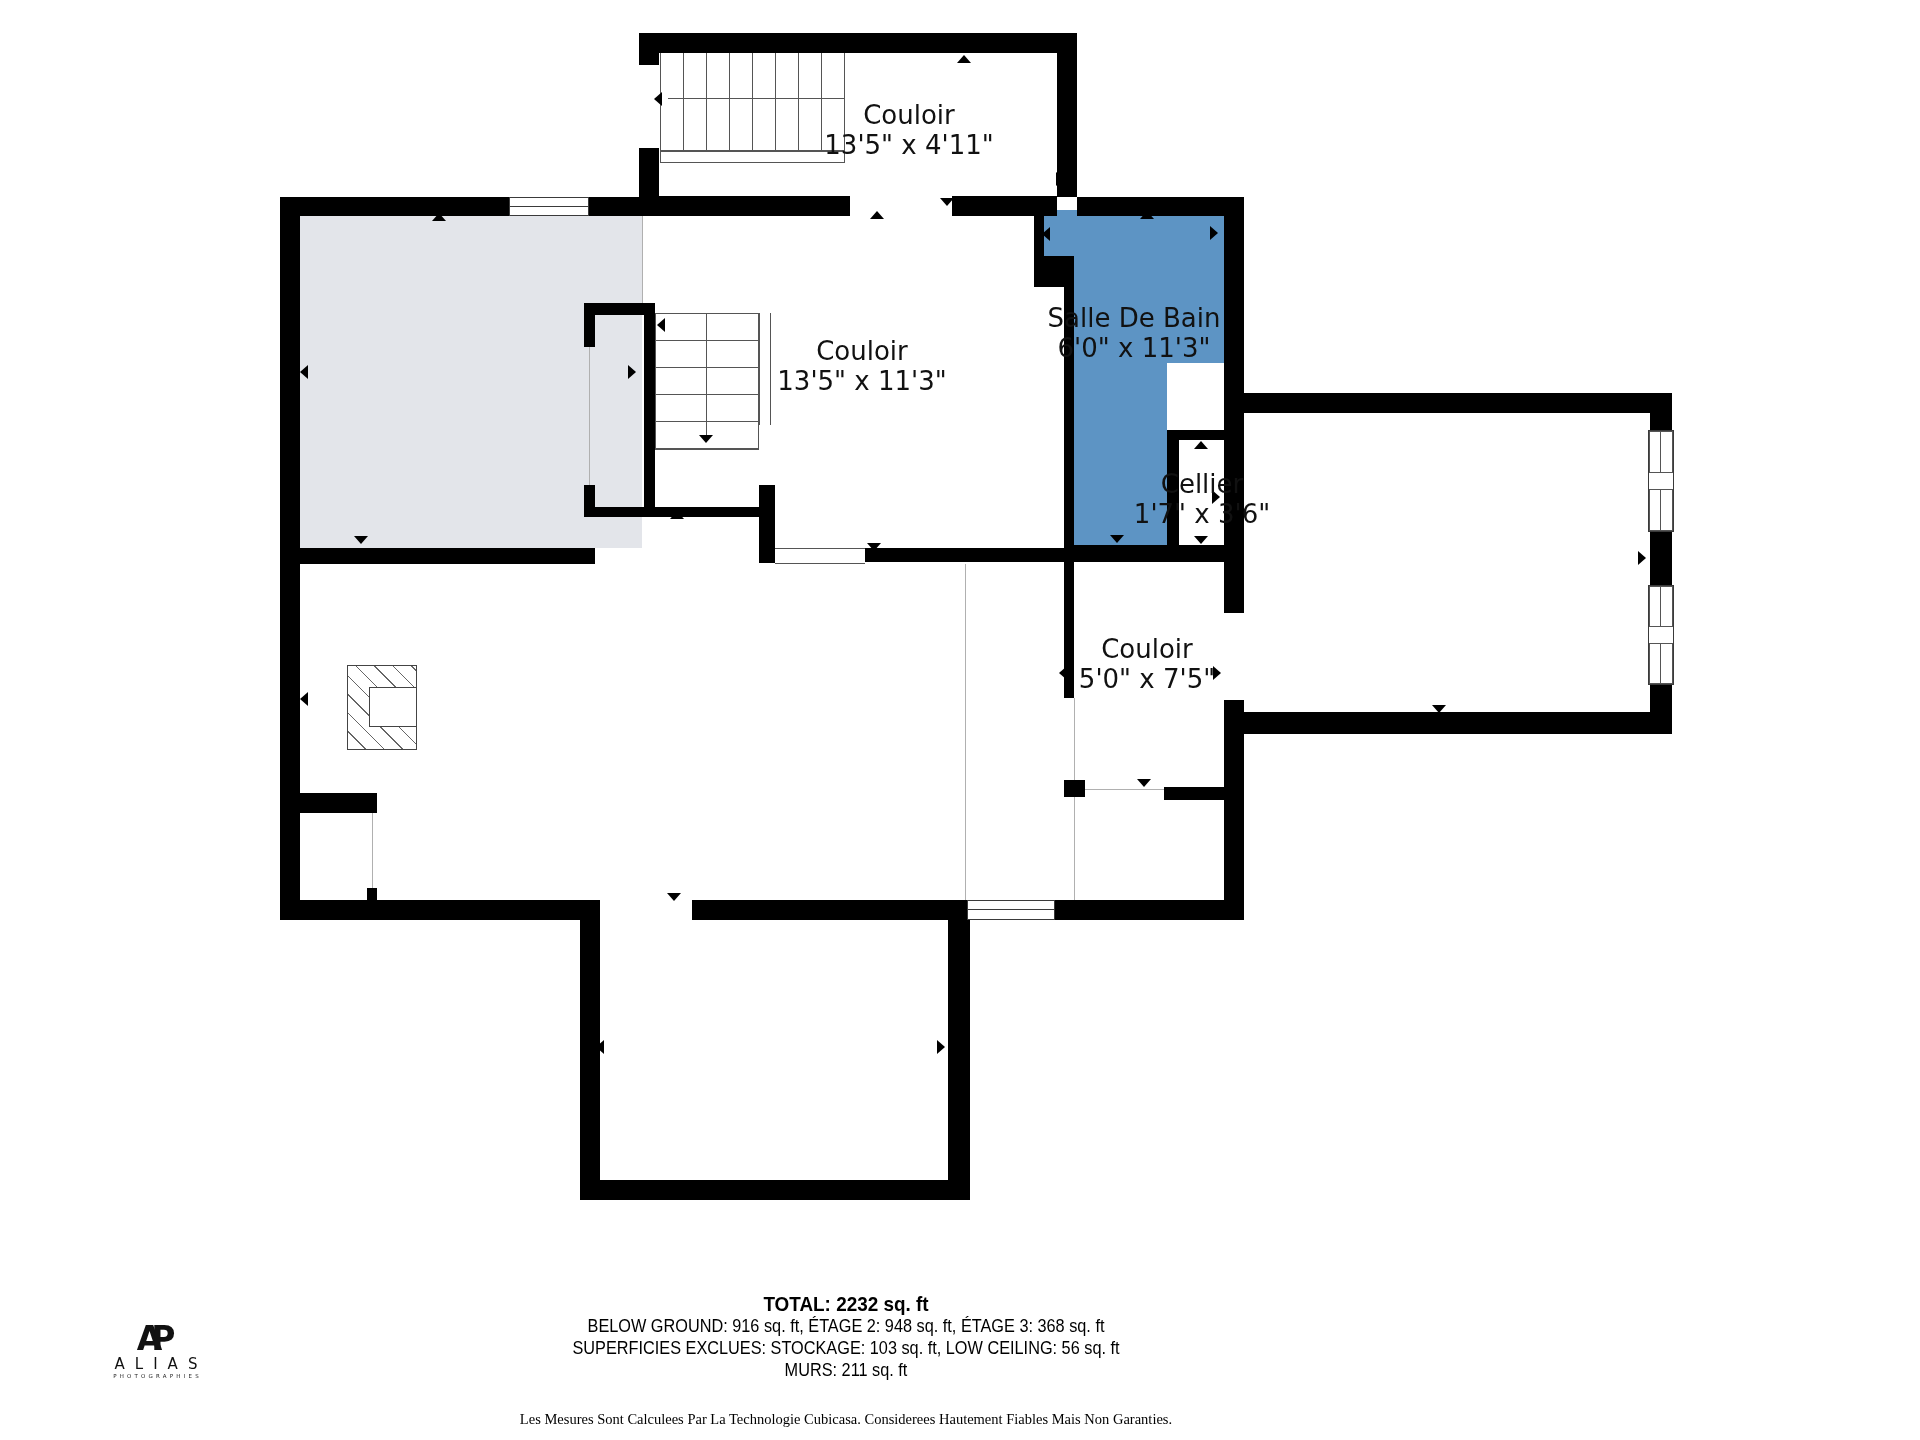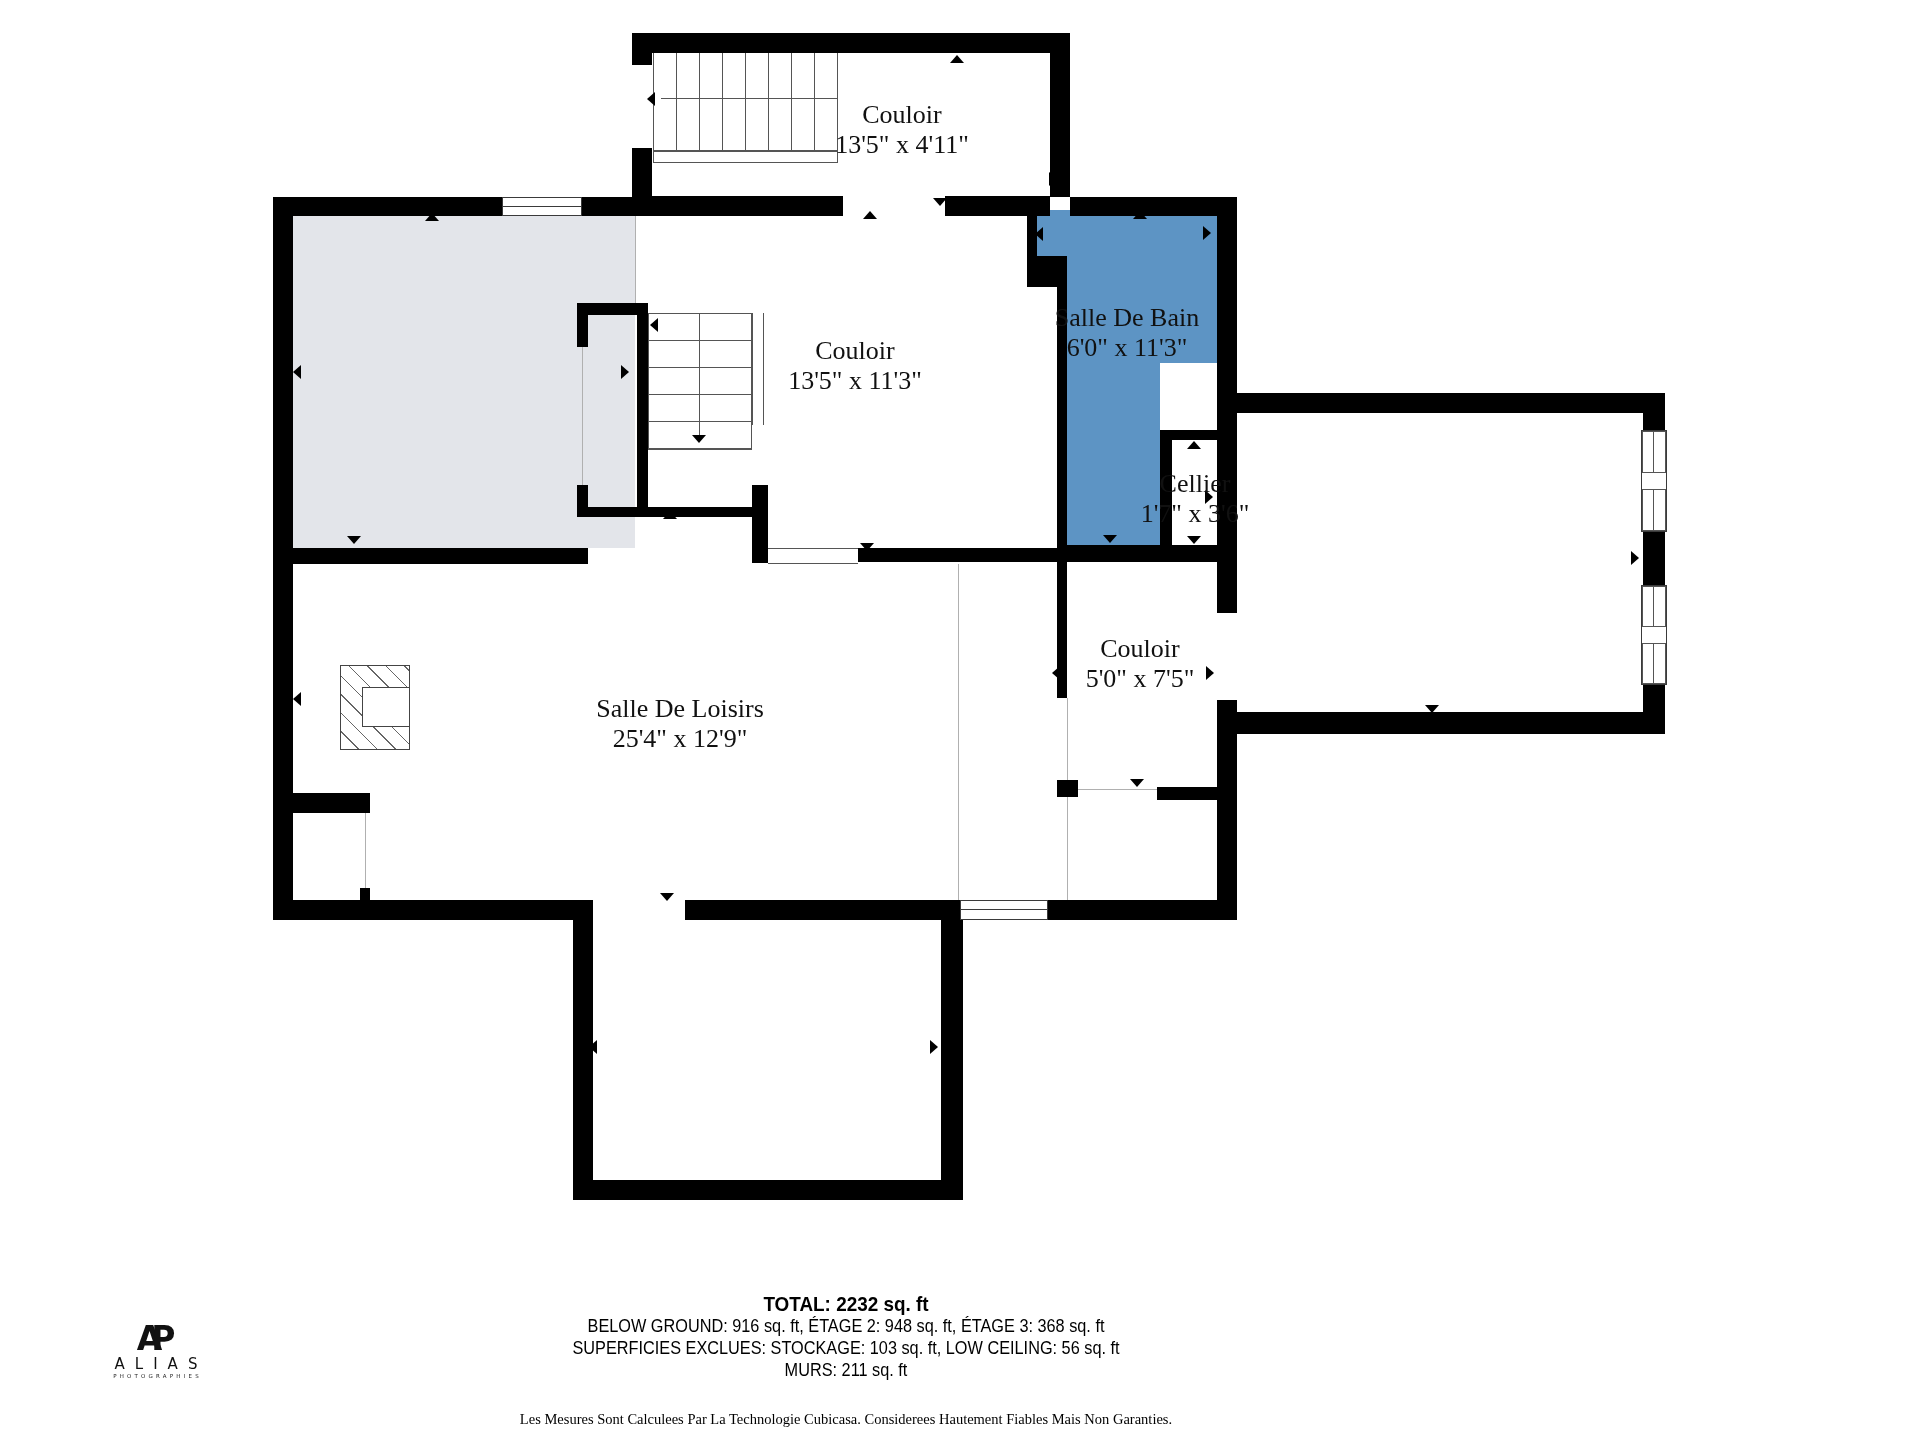--- a/index.html
+++ b/index.html
@@ -1,18 +1,18 @@
 <!DOCTYPE html>
 <html><head>
 <meta charset="utf-8">
 <style>
   html,body{margin:0;padding:0;background:#fff;}
   #page{position:relative;width:1920px;height:1440px;background:#fff;overflow:hidden;
         font-family:"DejaVu Sans","Liberation Sans",sans-serif;}
-  #plan{position:absolute;left:5px;top:0;width:1885px;height:1440px;font-family:Liberation Serif, serif;}
+  #plan{position:absolute;left:12px;top:0;width:1885px;height:1440px;}
   .fill{position:absolute;z-index:1;}
   .wall{position:absolute;background:#000;z-index:5;}
   .thinline{position:absolute;background:#b0b0b0;z-index:4;}
   .doorframe{position:absolute;background:#fff;border-top:1px solid #555;border-bottom:1px solid #555;z-index:6;}
   .winh{position:absolute;background:#fff;border:1px solid #3a3a3a;z-index:6;box-sizing:border-box;}
   .winh::after{content:"";position:absolute;left:0;right:0;top:45%;height:1px;background:#3a3a3a;}
   .winv{position:absolute;background:#fff;border:1px solid #3a3a3a;z-index:6;box-sizing:border-box;}
   .sash{position:absolute;left:0;right:0;border:1px solid #555;box-sizing:border-box;
         background:linear-gradient(90deg,transparent calc(50% - 1px),#555 calc(50% - 1px),#555 calc(50% + 0px),transparent calc(50% + 0px));}
   .stairs{position:absolute;border:1px solid #555;box-sizing:border-box;z-index:2;background-color:#fff;}
@@ -78,24 +78,20 @@
       <div class="rn">Salle De Bain</div>
       <div class="rd">6'0" x 11'3"</div>
     </div>
     <div class="room-label" style="left:1040px;top:469px;width:300px;">
       <div class="rn">Cellier</div>
       <div class="rd">1'7" x 3'6"</div>
     </div>
     <div class="room-label" style="left:985px;top:634px;width:300px;">
       <div class="rn">Couloir</div>
       <div class="rd">5'0" x 7'5"</div>
-    </div>
-    <div class="room-label" style="left:525px;top:694px;width:300px;">
-      <div class="rn">Salle De Loisirs</div>
-      <div class="rd">25'4" x 12'9"</div>
     </div>
   <div class="wall" style="left: 627px; top: 33px; width: 438px; height: 20px;"></div>
       <div class="wall" style="left: 627px; top: 33px; width: 20px; height: 32px;"></div>
       <div class="wall" style="left: 627px; top: 148px; width: 20px; height: 68px;"></div>
       <div class="wall" style="left: 1045px; top: 33px; width: 20px; height: 164px;"></div>
       <div class="wall" style="left: 268px; top: 197px; width: 359px; height: 19px;"></div>
       <div class="wall" style="left: 1065px; top: 197px; width: 167px; height: 19px;"></div>
       <div class="wall" style="left: 268px; top: 197px; width: 20px; height: 723px;"></div>
       <div class="wall" style="left: 647px; top: 196px; width: 191px; height: 20px;"></div>
       <div class="wall" style="left: 940px; top: 196px; width: 105px; height: 20px;"></div>

